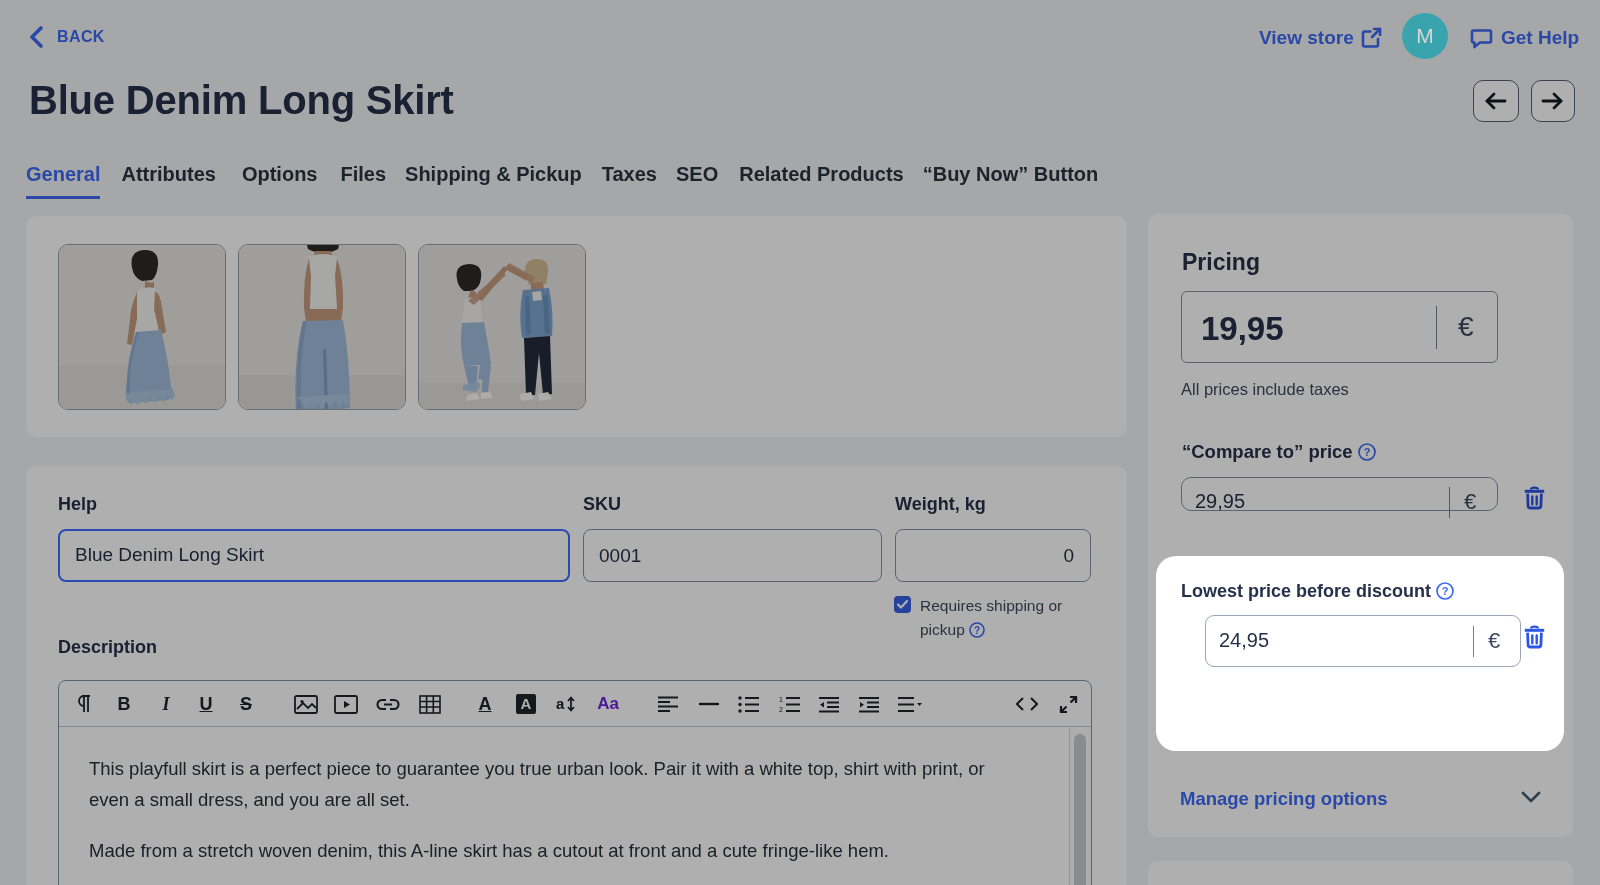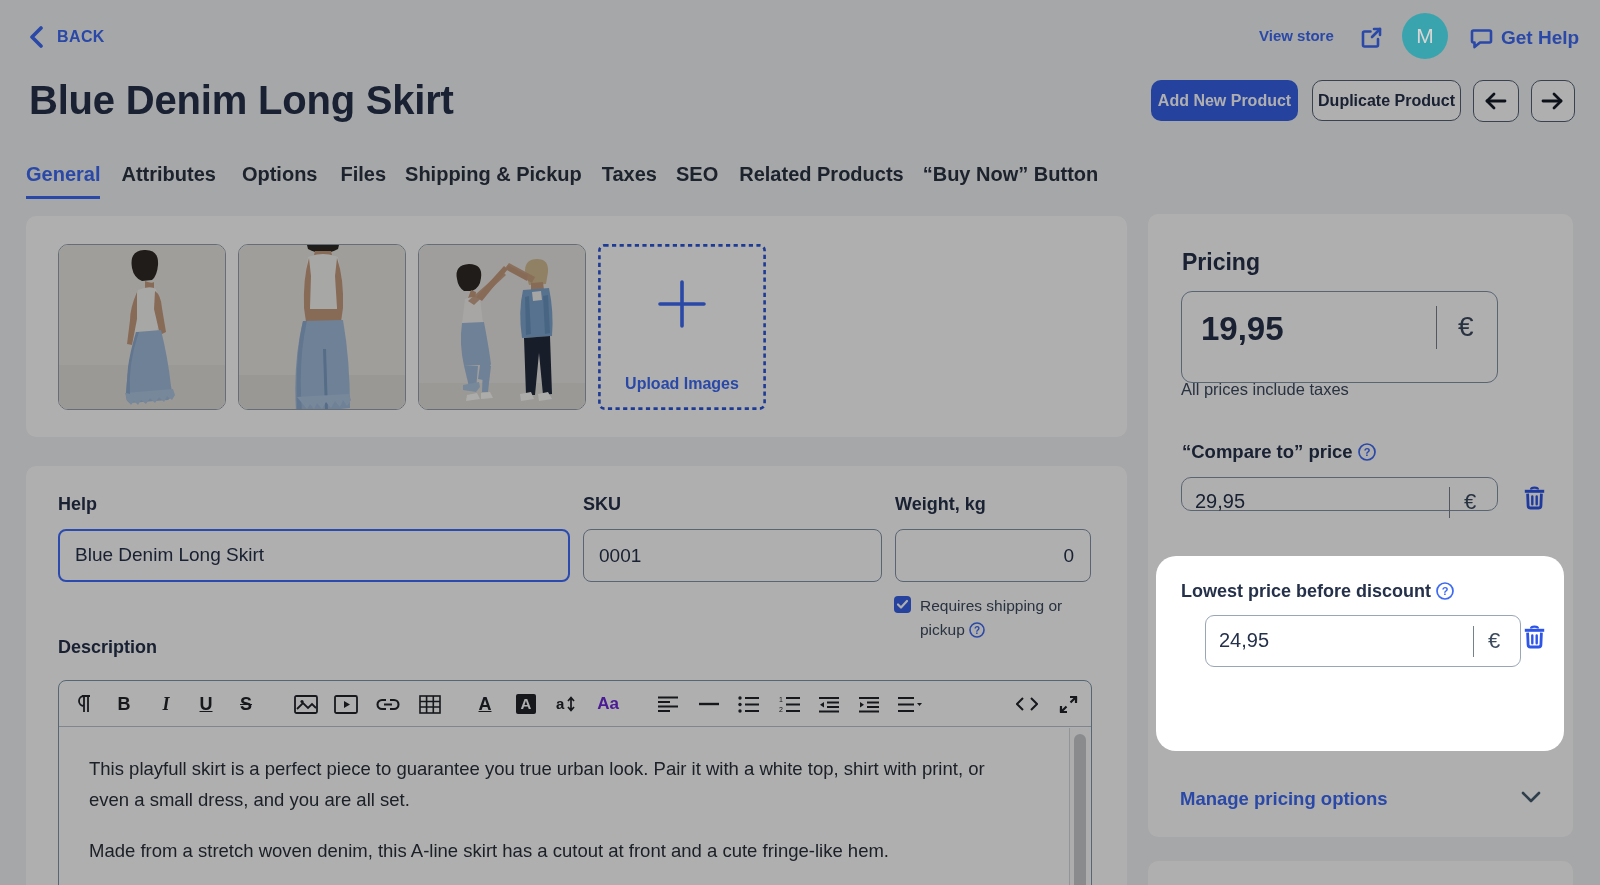--- a/index.html
+++ b/index.html
@@ -21,38 +21,36 @@
 
   <div class="abs" style="left:28px; top:26px;">
     <svg width="18" height="22" viewBox="0 0 18 22">
         <path d="M13 2 L4 11 L13 20" fill="none" stroke="#3d6af3" stroke-width="3.6" stroke-linecap="round" stroke-linejoin="round"></path>
       </svg>
   </div>
   <div class="abs blue" style="left:57px; top:28px; font-size:16px; font-weight:bold; letter-spacing:0.4px;">BACK</div>
 
   <div class="abs navy" style="left:29px; top:78px; font-size:40px; font-weight:800; letter-spacing:-0.2px;">Blue Denim Long Skirt</div>
 
-  <div class="abs blue" style="left:1259px; top:27px; font-size:15px; font-weight:bold;">View store</div>
+  <div class="abs blue" style="left:1259px; top:27px; font-size:19px; font-weight:bold;">View store</div>
   <div class="abs" style="left:1359px; top:26px;">
     <svg width="24" height="24" viewBox="0 0 24 24" fill="none" stroke="#3d6af3" stroke-width="2.6">
       <path d="M19 13 v6 a1.5 1.5 0 0 1 -1.5 1.5 h-12 a1.5 1.5 0 0 1 -1.5 -1.5 v-12 a1.5 1.5 0 0 1 1.5 -1.5 h6" stroke-linecap="round"></path>
       <path d="M13 11 L21 3" stroke-linecap="round"></path>
       <path d="M15 3 h6 v6" stroke-linecap="round" stroke-linejoin="round"></path>
     </svg>
   </div>
   <div class="abs" style="left:1402px; top:13px; width:46px; height:46px; border-radius:50%; background:#3aa4ae; color:#d8d5d4; text-align:center; line-height:46px; font-size:21px; font-weight:normal; z-index:55;">M</div>
   <div class="abs" style="left:1470px; top:26px;">
     <svg width="24" height="24" viewBox="0 0 24 24" fill="none" stroke="#3d6af3" stroke-width="2.6">
       <path d="M5 4.5 h14.5 a1.5 1.5 0 0 1 1.5 1.5 v9 a1.5 1.5 0 0 1 -1.5 1.5 h-9.5 l-5.5 4.6 v-4.6 h-1 a1.5 1.5 0 0 1 -1.5 -1.5 v-9 a1.5 1.5 0 0 1 1.5 -1.5 z" stroke-linejoin="round"></path>
     </svg>
   </div>
   <div class="abs blue" style="left:1501px; top:27px; font-size:19px; font-weight:bold;">Get Help</div>
 
-  <div class="abs" style="left:1151px; top:80px; width:147px; height:41px; background:#3660e7; border-radius:10px; color:#ffffff; font-size:16px; font-weight:bold; text-align:center; line-height:41px;">Add New Product</div>
-  <div class="abs" style="left:1312px; top:80px; width:149px; height:41px; background:#fff; border:1px solid #556176; border-radius:10px; color:#25314a; font-size:16px; font-weight:bold; text-align:center; line-height:39px;">Duplicate Product</div>
   <div class="abs" style="left:1473px; top:80px; width:46px; height:42px; background:#fff; border:1px solid #556176; border-radius:10px;">
     <svg width="44" height="40" viewBox="0 0 44 40" fill="none" stroke="#141b26" stroke-width="2.8" stroke-linecap="round" stroke-linejoin="round">
         <path d="M31 20 H13"></path>
         <path d="M20 13 L13 20 L20 27"></path>
       </svg>
   </div>
   <div class="abs" style="left:1531px; top:80px; width:44px; height:42px; background:#fff; border:1px solid #556176; border-radius:10px;">
     <svg width="42" height="40" viewBox="0 0 42 40" fill="none" stroke="#141b26" stroke-width="2.8" stroke-linecap="round" stroke-linejoin="round">
         <path d="M11 20 H29"></path>
         <path d="M22 13 L29 20 L22 27"></path>
@@ -117,27 +115,20 @@
       <path d="M116 32 l-26 -14 -3 4 26 16 z" fill="#c69c7f" opacity="0.9"></path>
       <path d="M104 45 l26 -2 q5 24 3 48 l-30 2 q-4 -26 1 -48 z" fill="#7fa6cf"></path>
       <path d="M113 47 l9 -1 1 9 -9 1 z" fill="#f1f0ee"></path>
       <path d="M106 52 l4 -1 2 38 -5 1 z" fill="#6b94c0"></path>
       <path d="M124 51 l5 -1 2 38 -5 1 z" fill="#6b94c0"></path>
       <path d="M105 93 l26 -2 2 58 -9 1 -4 -42 -4 42 -9 0 z" fill="#222b3d"></path>
       <path d="M101 149 l11 -2 3 7 -13 2 z" fill="#fbfbfa"></path>
       <path d="M119 149 l10 -2 4 7 -13 2 z" fill="#fbfbfa"></path>
     </svg>
   </div>
-  <div class="abs" style="left:598px; top:244px; width:168px; height:166px;">
-    <svg width="168" height="166" viewBox="0 0 168 166">
-        <rect x="1.4" y="1.4" width="165.2" height="163.2" rx="5" fill="none" stroke="#2b55d8" stroke-width="2.6" stroke-dasharray="4.2 3.4"></rect>
-        <path d="M84 38 V82 M62 60 H106" stroke="#3d6af3" stroke-width="3.6" stroke-linecap="round"></path>
-      </svg>
-    <div class="abs blue" style="left:0; top:131px; width:168px; text-align:center; font-size:16px; font-weight:bold;">Upload Images</div>
-  </div>
 
   <div class="card" style="left:26px; top:466px; width:1101px; height:500px; border-radius:10px 10px 0 0;"></div>
 
   <div class="abs lbl" style="left:58px; top:494px;">Help</div>
   <div class="input" style="left:58px; top:529px; width:512px; height:53px; border:2.5px solid #3f6cff; line-height:48px; font-size:19px; color:#25314a; padding-left:15px;">Blue Denim Long Skirt</div>
 
   <div class="abs lbl" style="left:583px; top:494px;">SKU</div>
   <div class="input" style="left:583px; top:529px; width:299px; height:53px; line-height:51px; font-size:19px; color:#25314a; padding-left:15px;">0001</div>
 
   <div class="abs lbl" style="left:895px; top:494px;">Weight, kg</div>
@@ -277,21 +268,21 @@
       Made from a stretch woven denim, this A-line skirt has a cutout at front and a cute fringe-like hem.
     </div>
 
     <div class="abs" style="right:1px; top:47px; width:21px; height:237px; background:#fdfdfd; border-left:1px solid #d4d9de; border-radius:0 0 7px 0;"></div>
     <div class="abs" style="right:5px; top:53px; width:12px; height:231px; background:#c9cbcd; border-radius:6px;"></div>
   </div>
 
   <div class="card" style="left:1148px; top:214px; width:425px; height:623px;"></div>
   <div class="abs navy" style="left:1182px; top:249px; font-size:23px; font-weight:800;">Pricing</div>
 
-  <div class="input" style="left:1181px; top:291px; width:317px; height:92px; border-radius:11px;">
+  <div class="input" style="left:1181px; top:291px; width:317px; height:72px; border-radius:6px;">
     <span class="abs navy" style="left:19px; top:18px; font-size:33px; font-weight:800;">19,95</span>
     <div class="abs" style="left:254px; top:14px; width:1px; height:43px; background:#76818f;"></div>
     <span class="abs" style="left:276px; top:19px; font-size:28px; color:#3c4a5e;">€</span>
   </div>
   <div class="abs" style="left:1181px; top:380px; font-size:16.5px; color:#3c4a5e;">All prices include taxes</div>
 
   <div class="abs" style="left:1182px; top:441px; font-size:18.5px; font-weight:bold; color:#25314a;">“Compare to” price <svg width="18" height="18" viewBox="0 0 18 18" style="vertical-align:-3px;">
         <circle cx="9" cy="9" r="8" fill="none" stroke="#3d6af3" stroke-width="1.7"></circle>
         <text x="9" y="13" text-anchor="middle" font-size="11" font-weight="bold" fill="#3d6af3" font-family="Liberation Sans">?</text>
       </svg></div>

